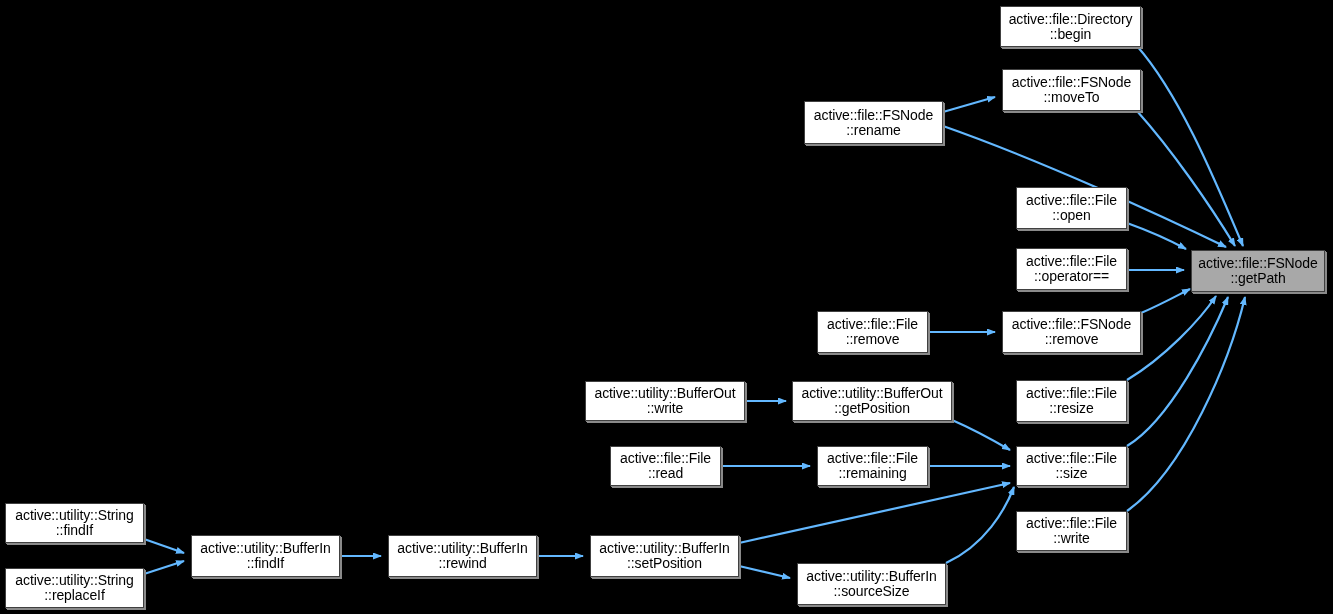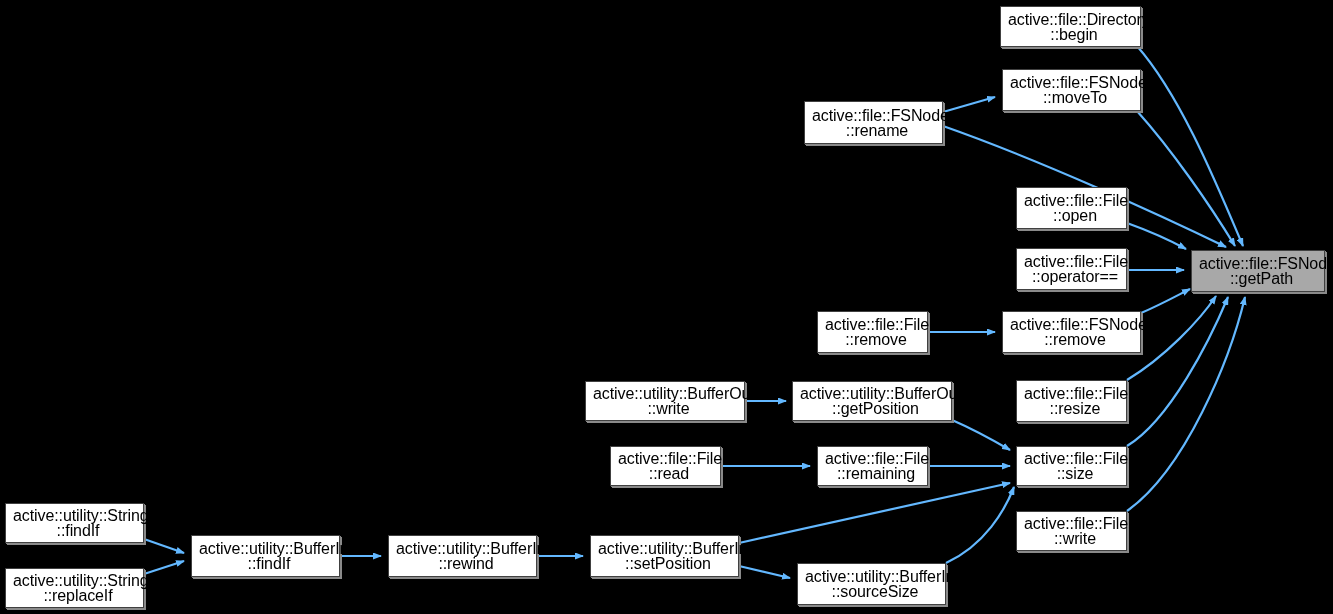--- a/index.html
+++ b/index.html
@@ -2,21 +2,21 @@
 <html><head>
 <meta charset="utf-8">
 <style>
   html,body{margin:0;padding:0;background:#000;}
   #stage{position:relative;width:1333px;height:614px;background:#000;overflow:hidden;
          font-family:"Liberation Sans","DejaVu Sans",sans-serif;}
   #edges{position:absolute;left:0;top:0;width:1333px;height:614px;}
   .node{position:absolute;box-sizing:border-box;background:#ffffff;border:1px solid #404040;
         box-shadow:1px 1px 0 0 #8a8a8a, 2px 2px 0 0 #8a8a8a;
         display:flex;align-items:center;justify-content:center;text-align:center;
-        color:#000000;font-size:16px;line-height:15px;letter-spacing:-0.1px;padding-left:7px;}
+        color:#000000;font-size:14px;line-height:15px;letter-spacing:-0.1px;}
   .node.current{background:#a8a8a8;}
   .node .lbl{display:block;width:100%;white-space:pre-line;}
 </style>
 </head>
 <body>
 
 <div id="stage">
   <svg id="edges" viewBox="0 0 1333 614" xmlns="http://www.w3.org/2000/svg">
     <defs>
       <marker id="arrow" markerWidth="9" markerHeight="7" refX="8" refY="3.5" orient="auto" markerUnits="userSpaceOnUse">

